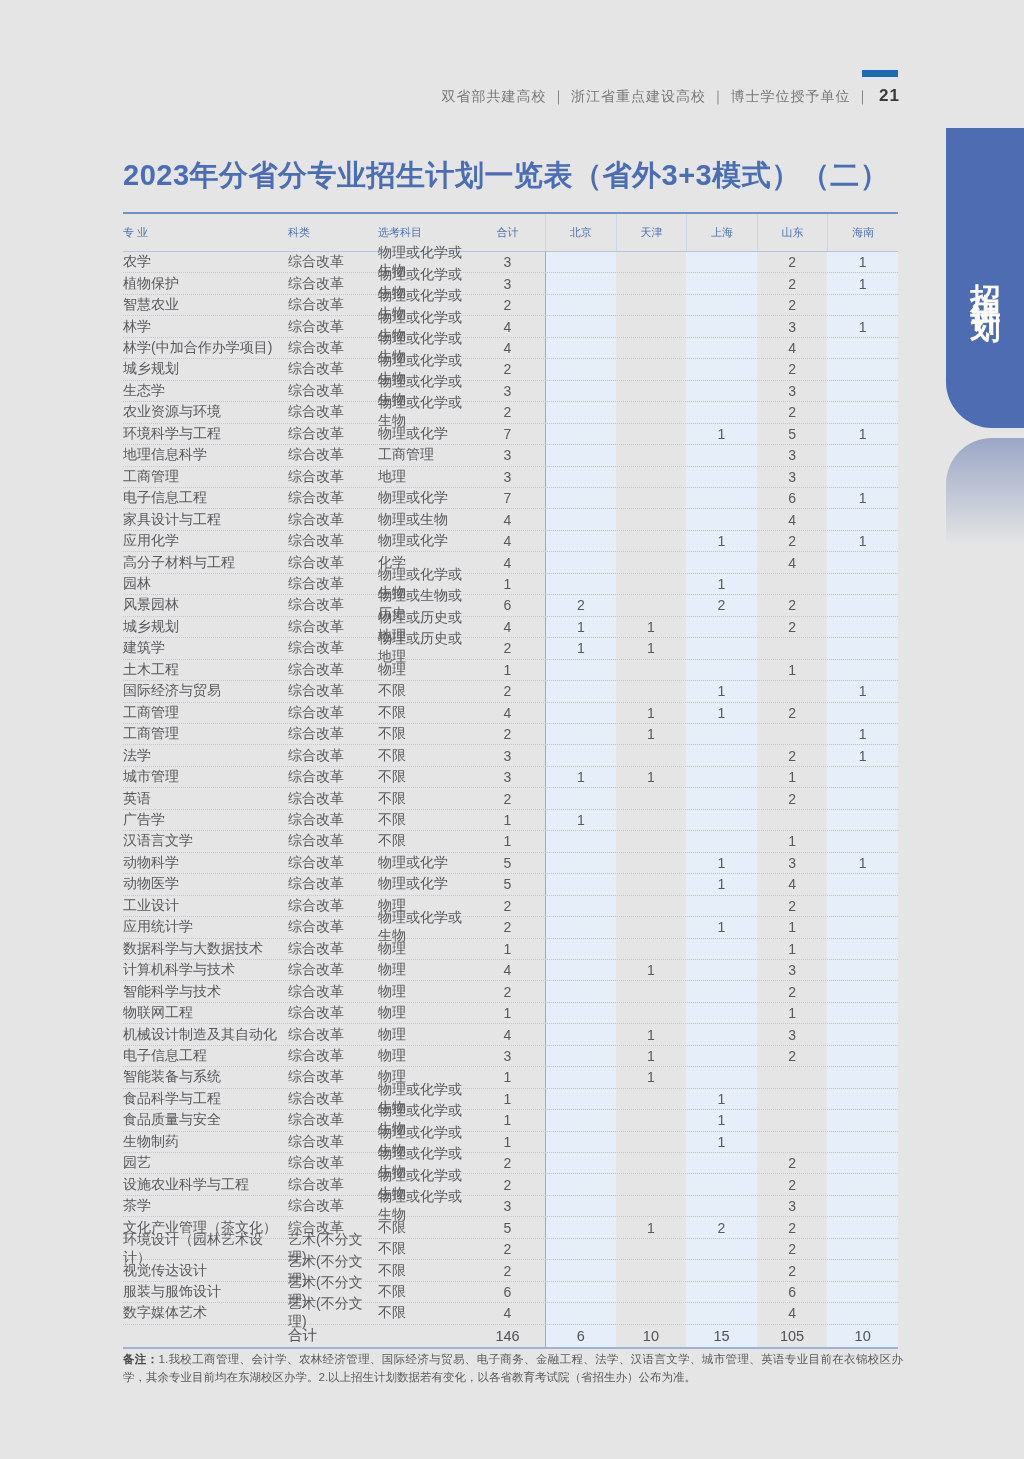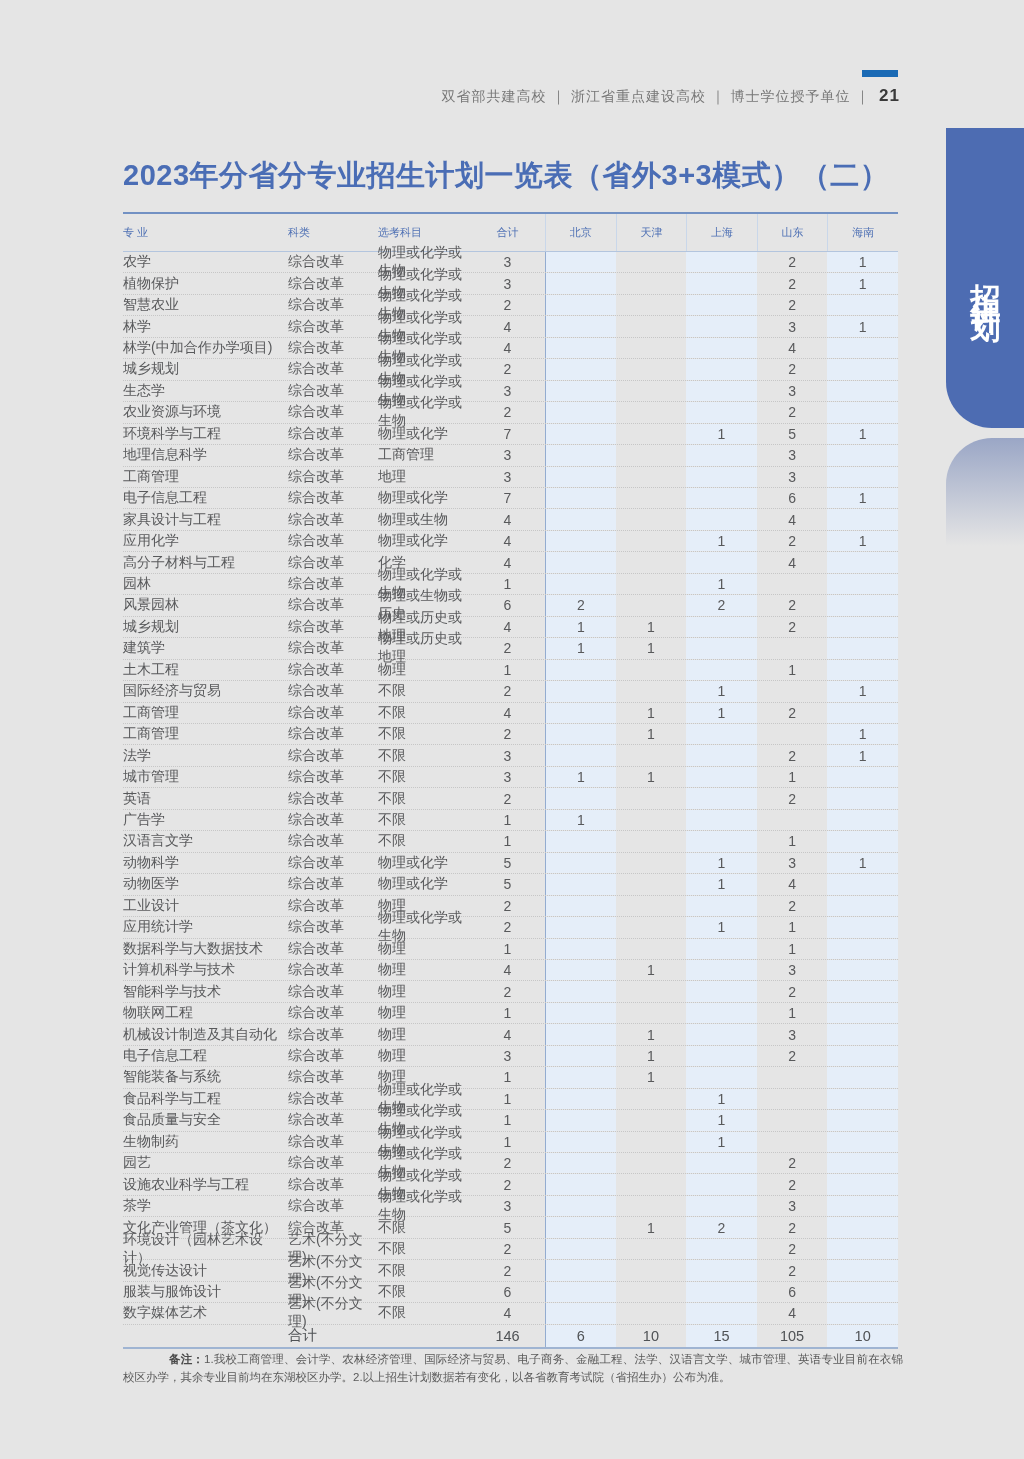--- a/index.html
+++ b/index.html
@@ -43,21 +43,21 @@
   .shade { background:#e5eef9; }
   .trow-total {
     height:24px; font-size:14.5px; color:#4f5255;
     border-bottom:2px solid #9fb4d2;
   }
   
   .footnote {
     position:absolute; left:123px; top:1350px; width:780px;
     font-size:11.5px; line-height:1.6; color:#5a5a5a; text-align:justify;
   }
-  .footnote b { color:#4a4a4a;margin-left:46px; }
+  .footnote b { color:#4a4a4a; }
   
   .side-tab {
     position:absolute; right:0; top:128px; width:78px; height:300px;
     background:#4d6cb2; border-bottom-left-radius:46px;
     display:flex; align-items:center; justify-content:center;
   }
   .side-tab-label {
     writing-mode:vertical-rl; text-orientation:upright;
     color:#ffffff; font-size:30px; font-weight:bold; letter-spacing:9px;
   }

